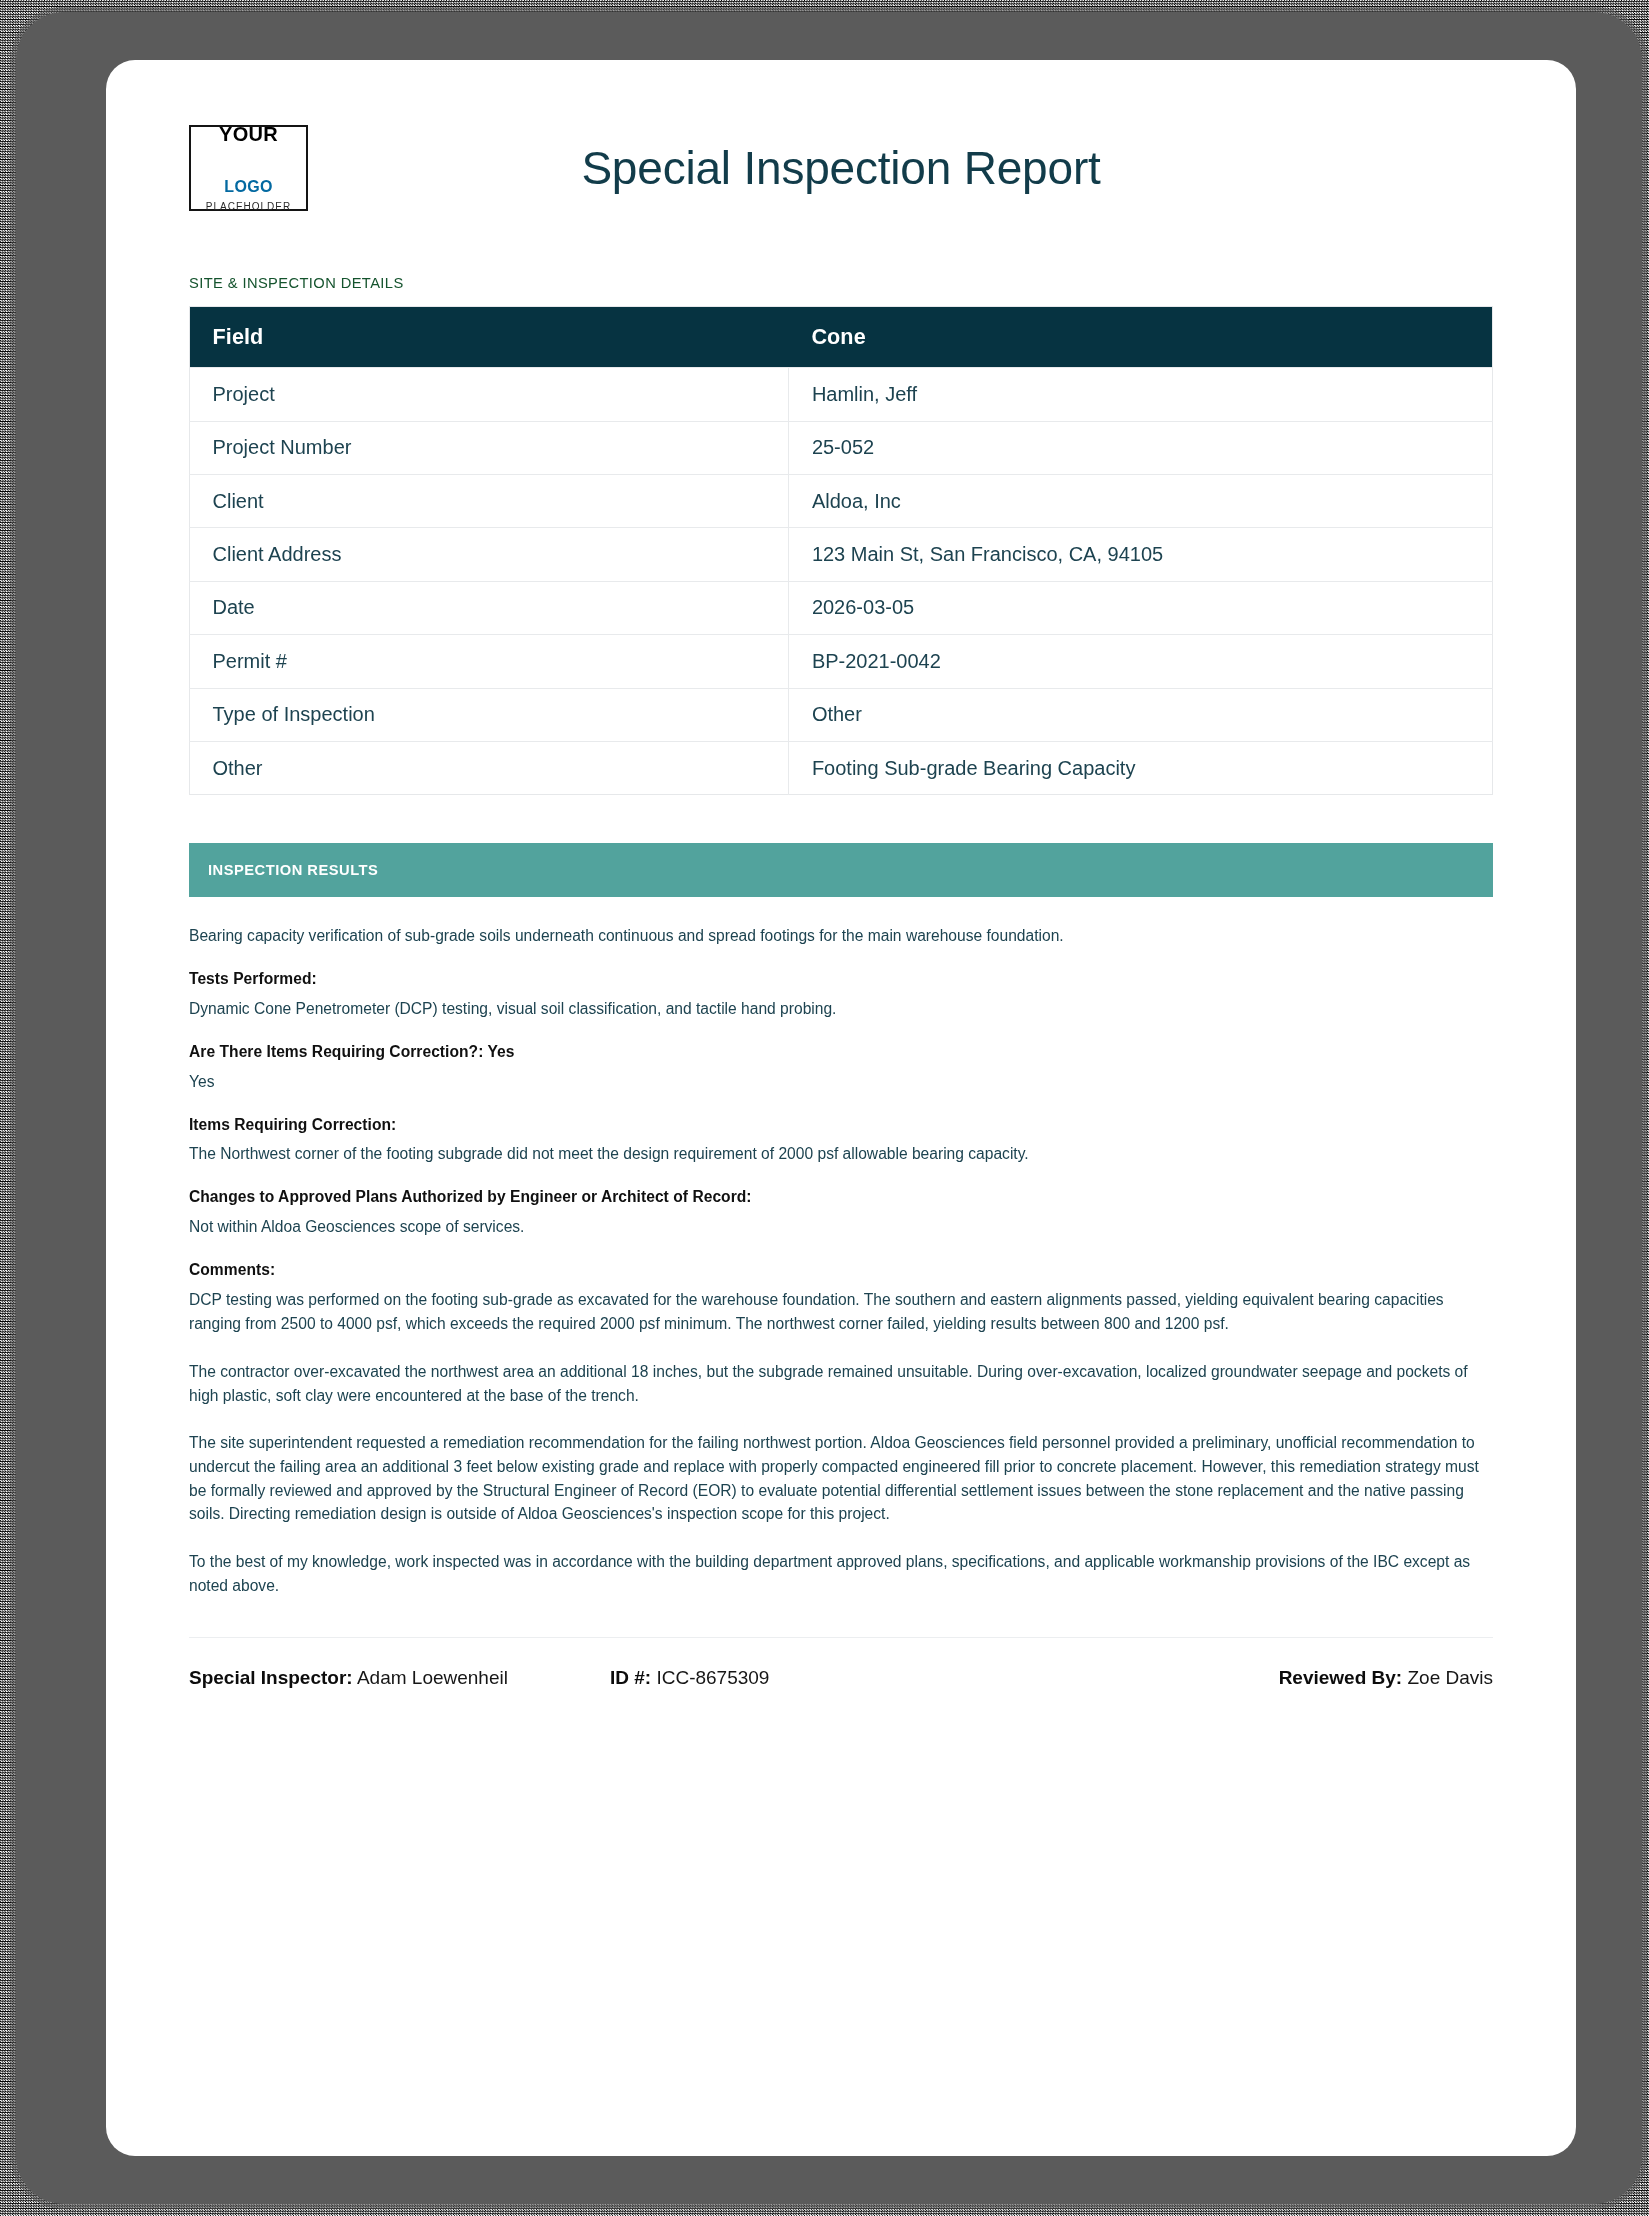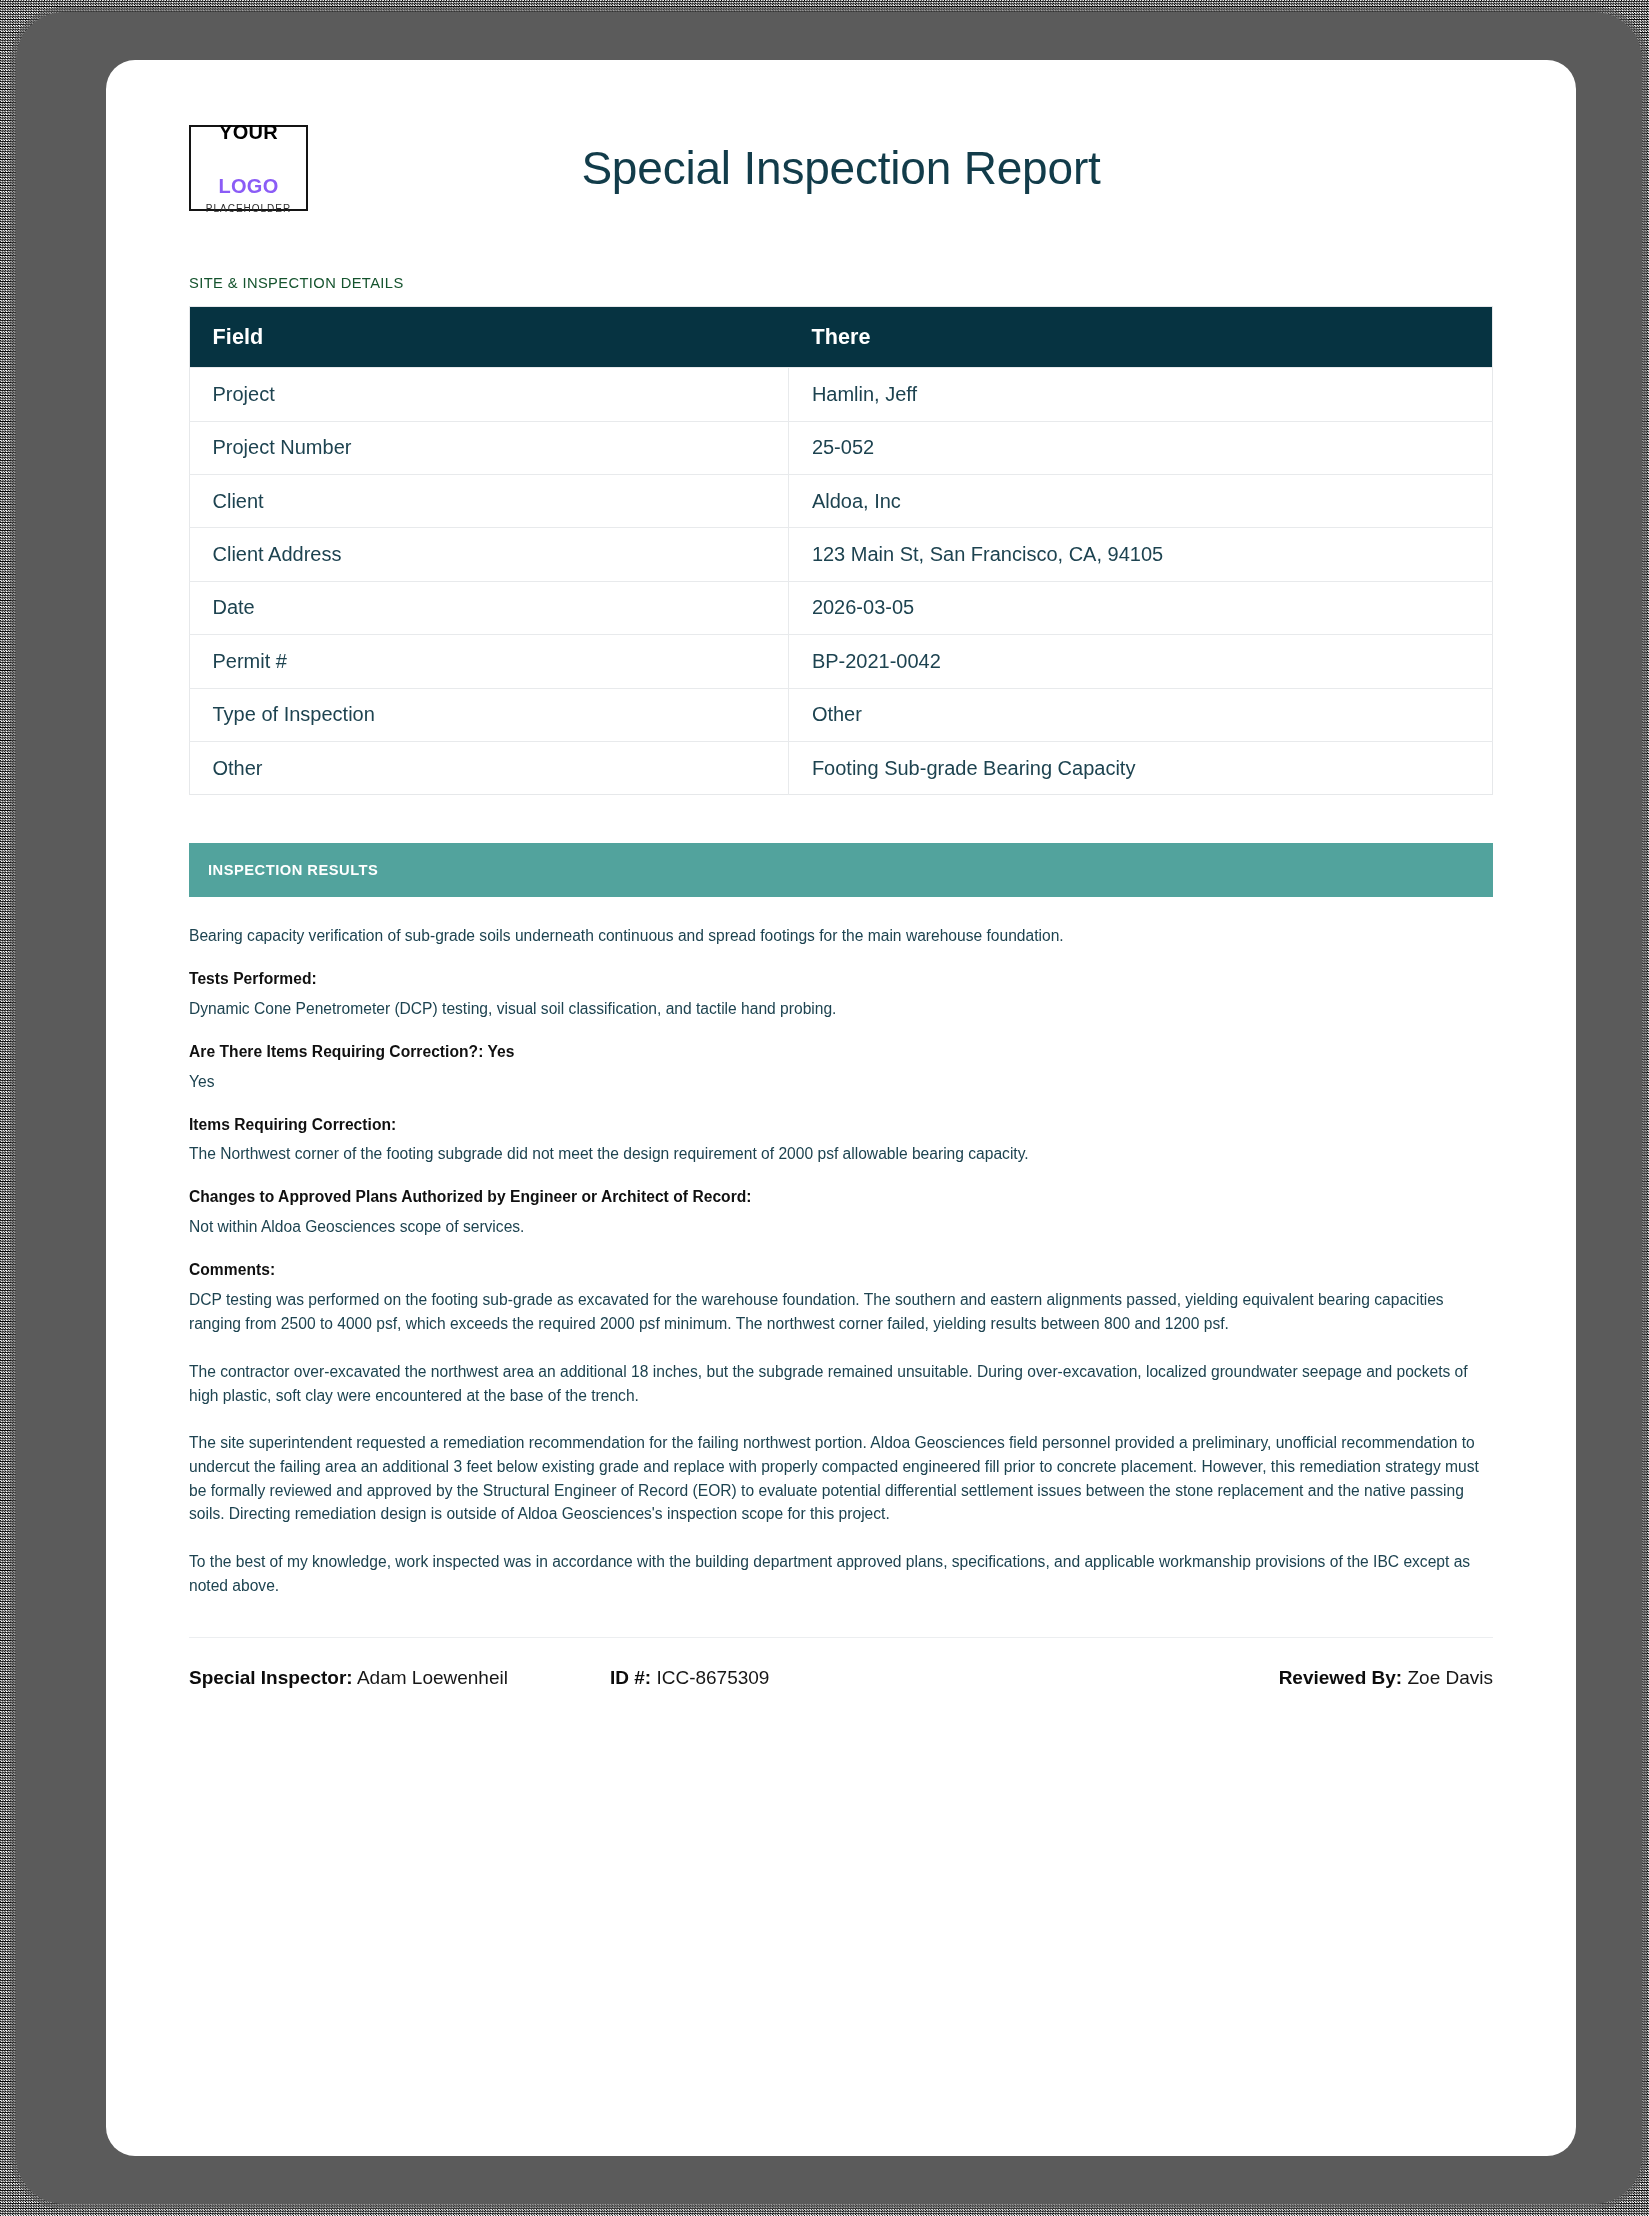--- a/index.html
+++ b/index.html
@@ -77,23 +77,23 @@
     flex: 0 0 auto;
   }
   .logo-line1 {
     font-size: 20px;
     font-weight: bold;
     color: #000000;
     letter-spacing: 0.3px;
     line-height: 1.12;
   }
   .logo-line2 {
-    font-size: 20px;
-    font-weight: bold;
-    color: #8b5cf6;
+    font-size: 16px;
+    font-weight: bold;
+    color: #0369a1;
     letter-spacing: 0.3px;
     line-height: 1.12;
     margin-top: 32px;
   }
   .logo-sub {
     font-size: 10px;
     color: #2a2a2a;
     letter-spacing: 1px;
     margin-top: 5.2px;
   }
@@ -219,21 +219,21 @@
           </div>
           <div class="doc-title">Special Inspection Report</div>
         </div>
 
         <div class="section-label">SITE &amp; INSPECTION DETAILS</div>
 
         <table class="details-table">
           <thead>
             <tr>
               <th class="col-field">Field</th>
-              <th>There</th>
+              <th>Cone</th>
             </tr>
           </thead>
           <tbody>
             <tr>
               <td>Project</td>
               <td>Hamlin, Jeff</td>
             </tr>
             <tr>
               <td>Project Number</td>
               <td>25-052</td>

